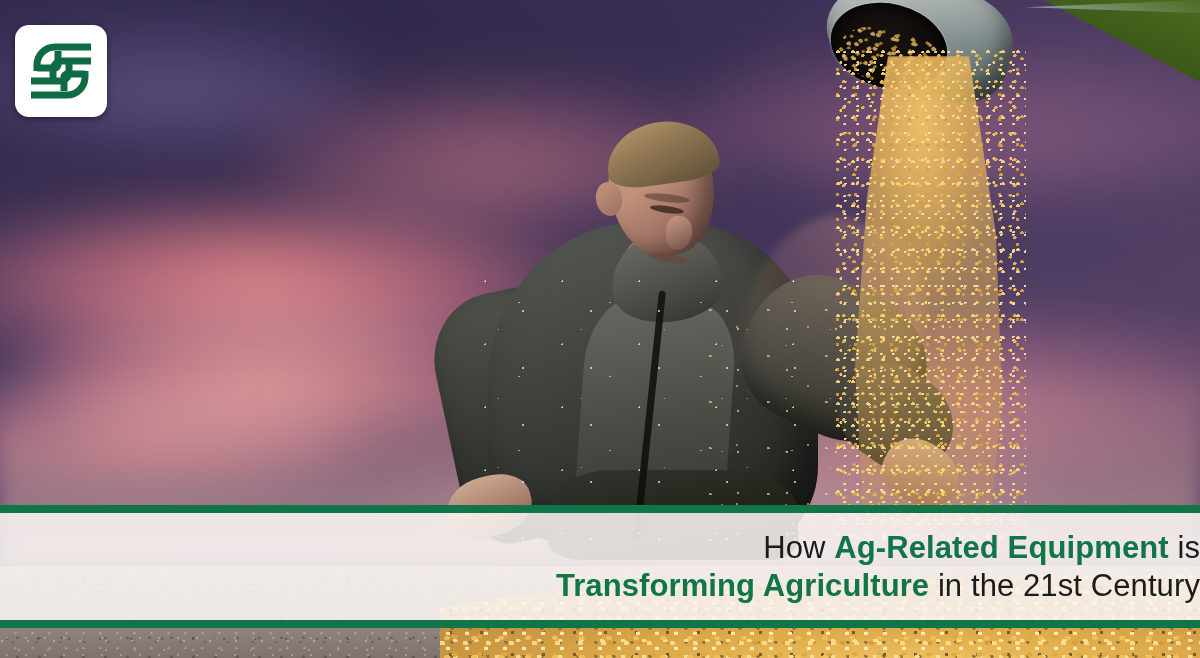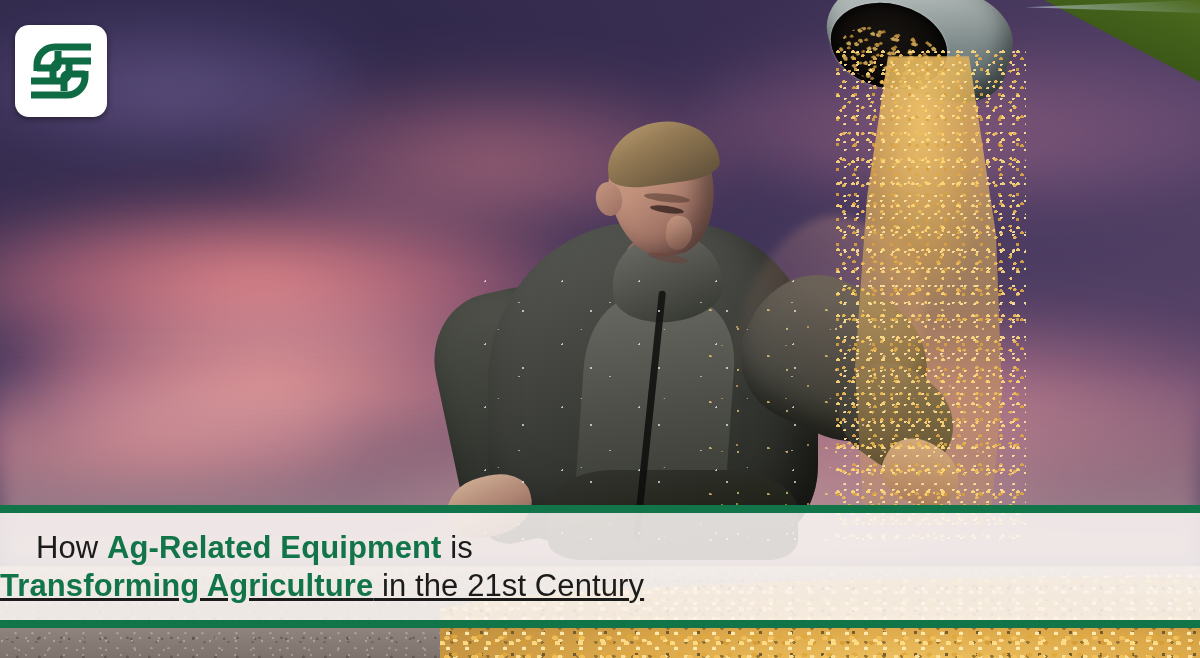--- a/index.html
+++ b/index.html
@@ -294,37 +294,37 @@
   }
 
   
   .band{
     position:absolute; left:0; right:0;
     top:505px; height:123px;
     border-top:8px solid #12754A;
     border-bottom:8px solid #12754A;
     background:rgba(250,246,243,.87);
     display:flex; flex-direction:column;
-    align-items:flex-start; justify-content:center;
+    align-items:flex-end; justify-content:center;
     gap:2px;
   }
   .band-line{
     white-space:nowrap;
     font-size:31px;
     line-height:1.16;
     color:#1b1b1b;
     font-weight:300;
     letter-spacing:.1px;
   }
   .band-line .bold{
     font-weight:bold;
     color:#12754A;
   }
   .band-line.l1{ padding-left:36px; }
-  .band-line.l2{ padding-left:0;text-decoration:underline; }
+  .band-line.l2{ padding-left:0; }
 
   
   .logo{
     position:absolute; left:15px; top:25px;
     width:92px; height:92px;
     background:#ffffff;
     border-radius:14px;
     box-shadow:0 2px 6px rgba(0,0,0,.45);
   }
   .logo svg{ display:block; width:92px; height:92px; }

